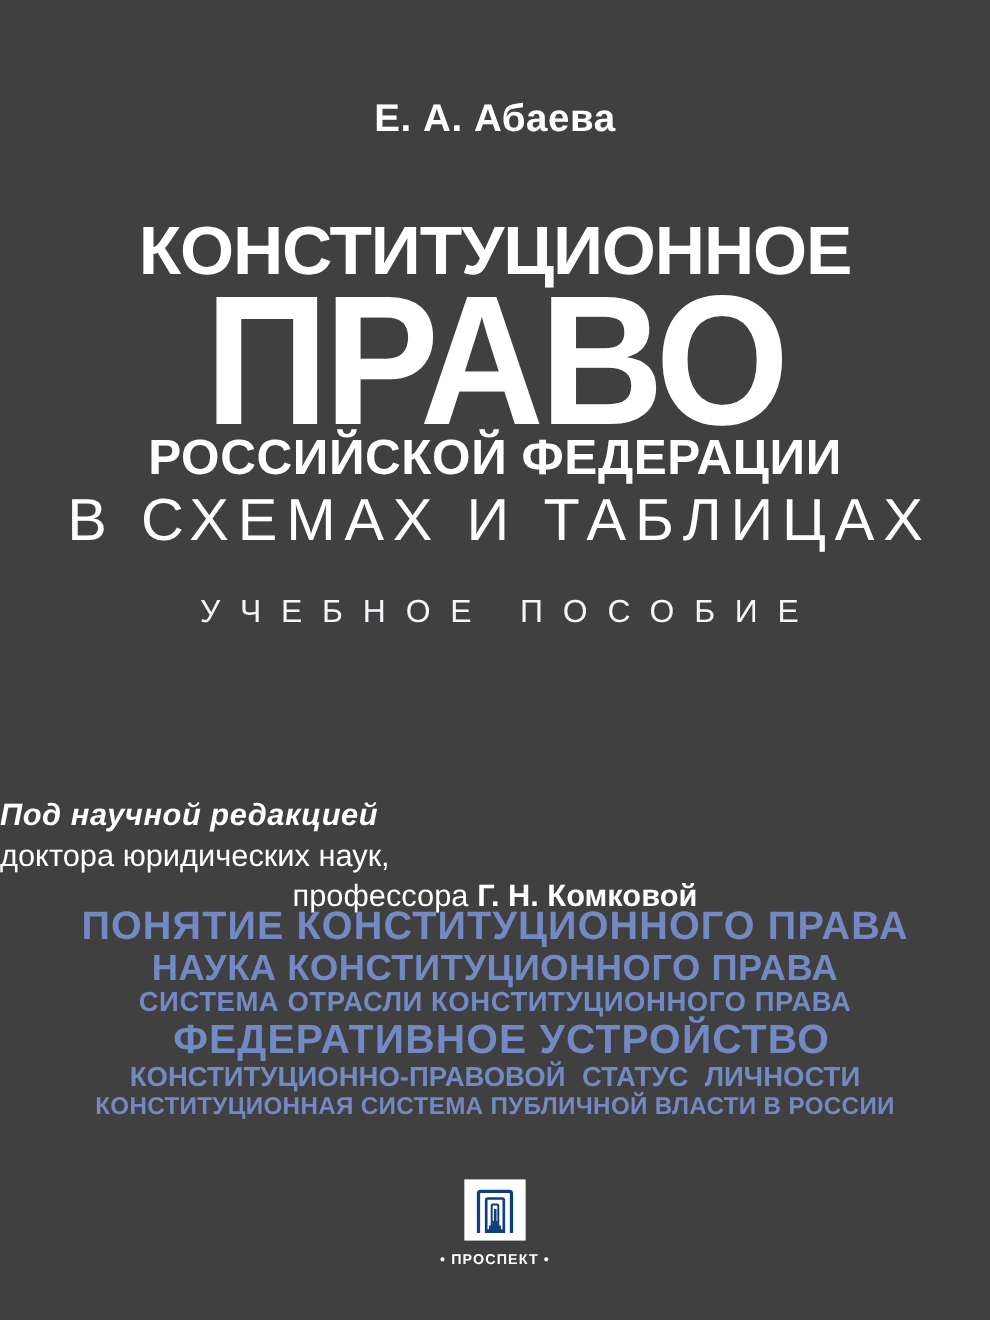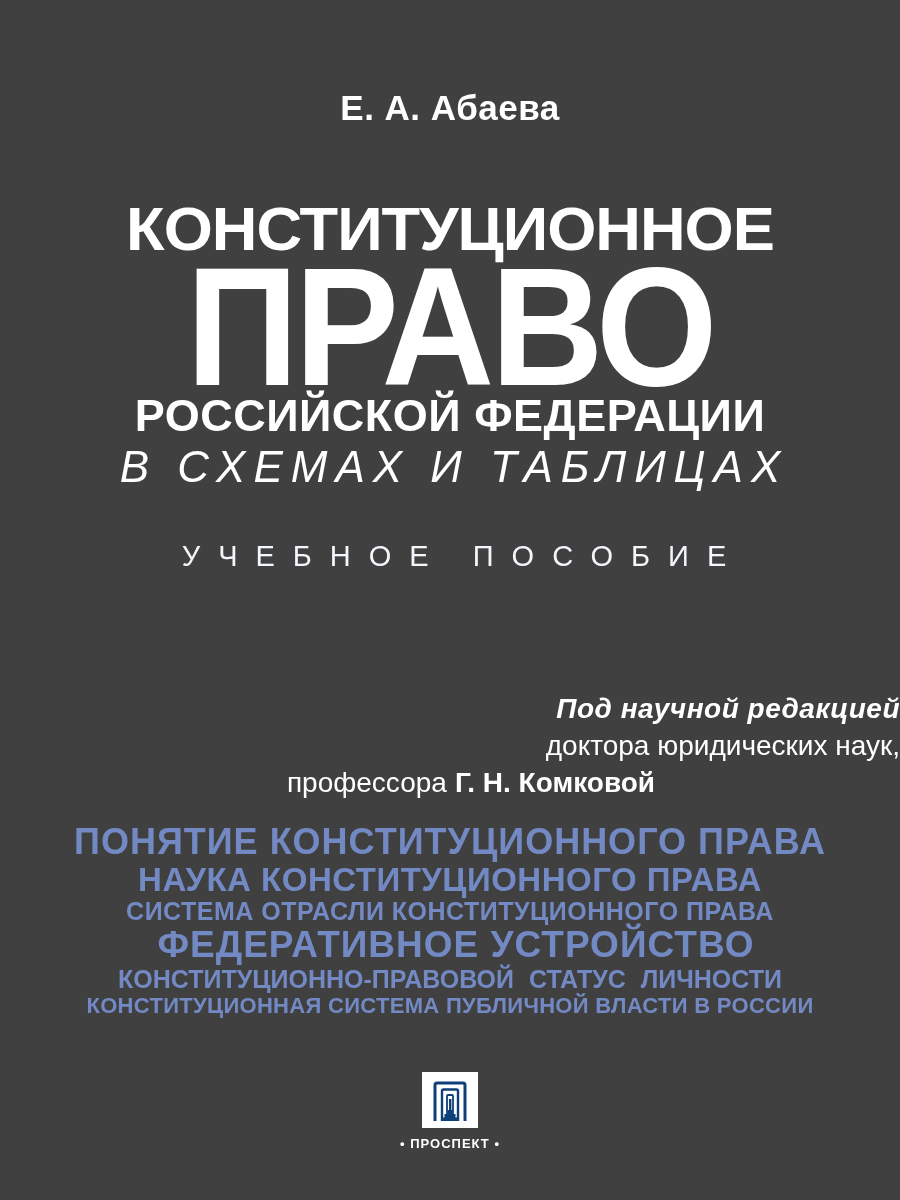--- a/index.html
+++ b/index.html
@@ -46,49 +46,47 @@
     transform: scaleX(0.93);
   }
   .title-line3 {
     top: 390px;
     font-size: 45px;
     font-weight: 700;
     letter-spacing: 0.5px;
   }
   .title-line4 {
     top: 442px;
-    font-size: 44px;
+    font-size: 54px;
     font-weight: 400;
     letter-spacing: 8px;
     padding-left: 8px; 
-    font-style: italic;
   }
   .subtitle {
     top: 540px;
     font-size: 29px;
     font-weight: 400;
     letter-spacing: 18px;
     padding-left: 26px;
     color: #F3F6FB;
   }
   .edition {
     top: 615px;
     font-size: 28px;
     font-weight: 400;
   }
   .editors {
     position: absolute;
-    top: 690px;
+    top: 722px;
     left: 0;
     right: 0;
-    text-align: right;
+    text-align: left;
     font-size: 28px;
     line-height: 37px;
     white-space: nowrap;
-    margin-left: 42px;
   }
   .editors .line1 {
     font-weight: 700;
     font-style: italic;
     letter-spacing: 0.5px;
   }
   .editors .line3 {
     display: flex;
     justify-content: center;
     gap: 8px;

